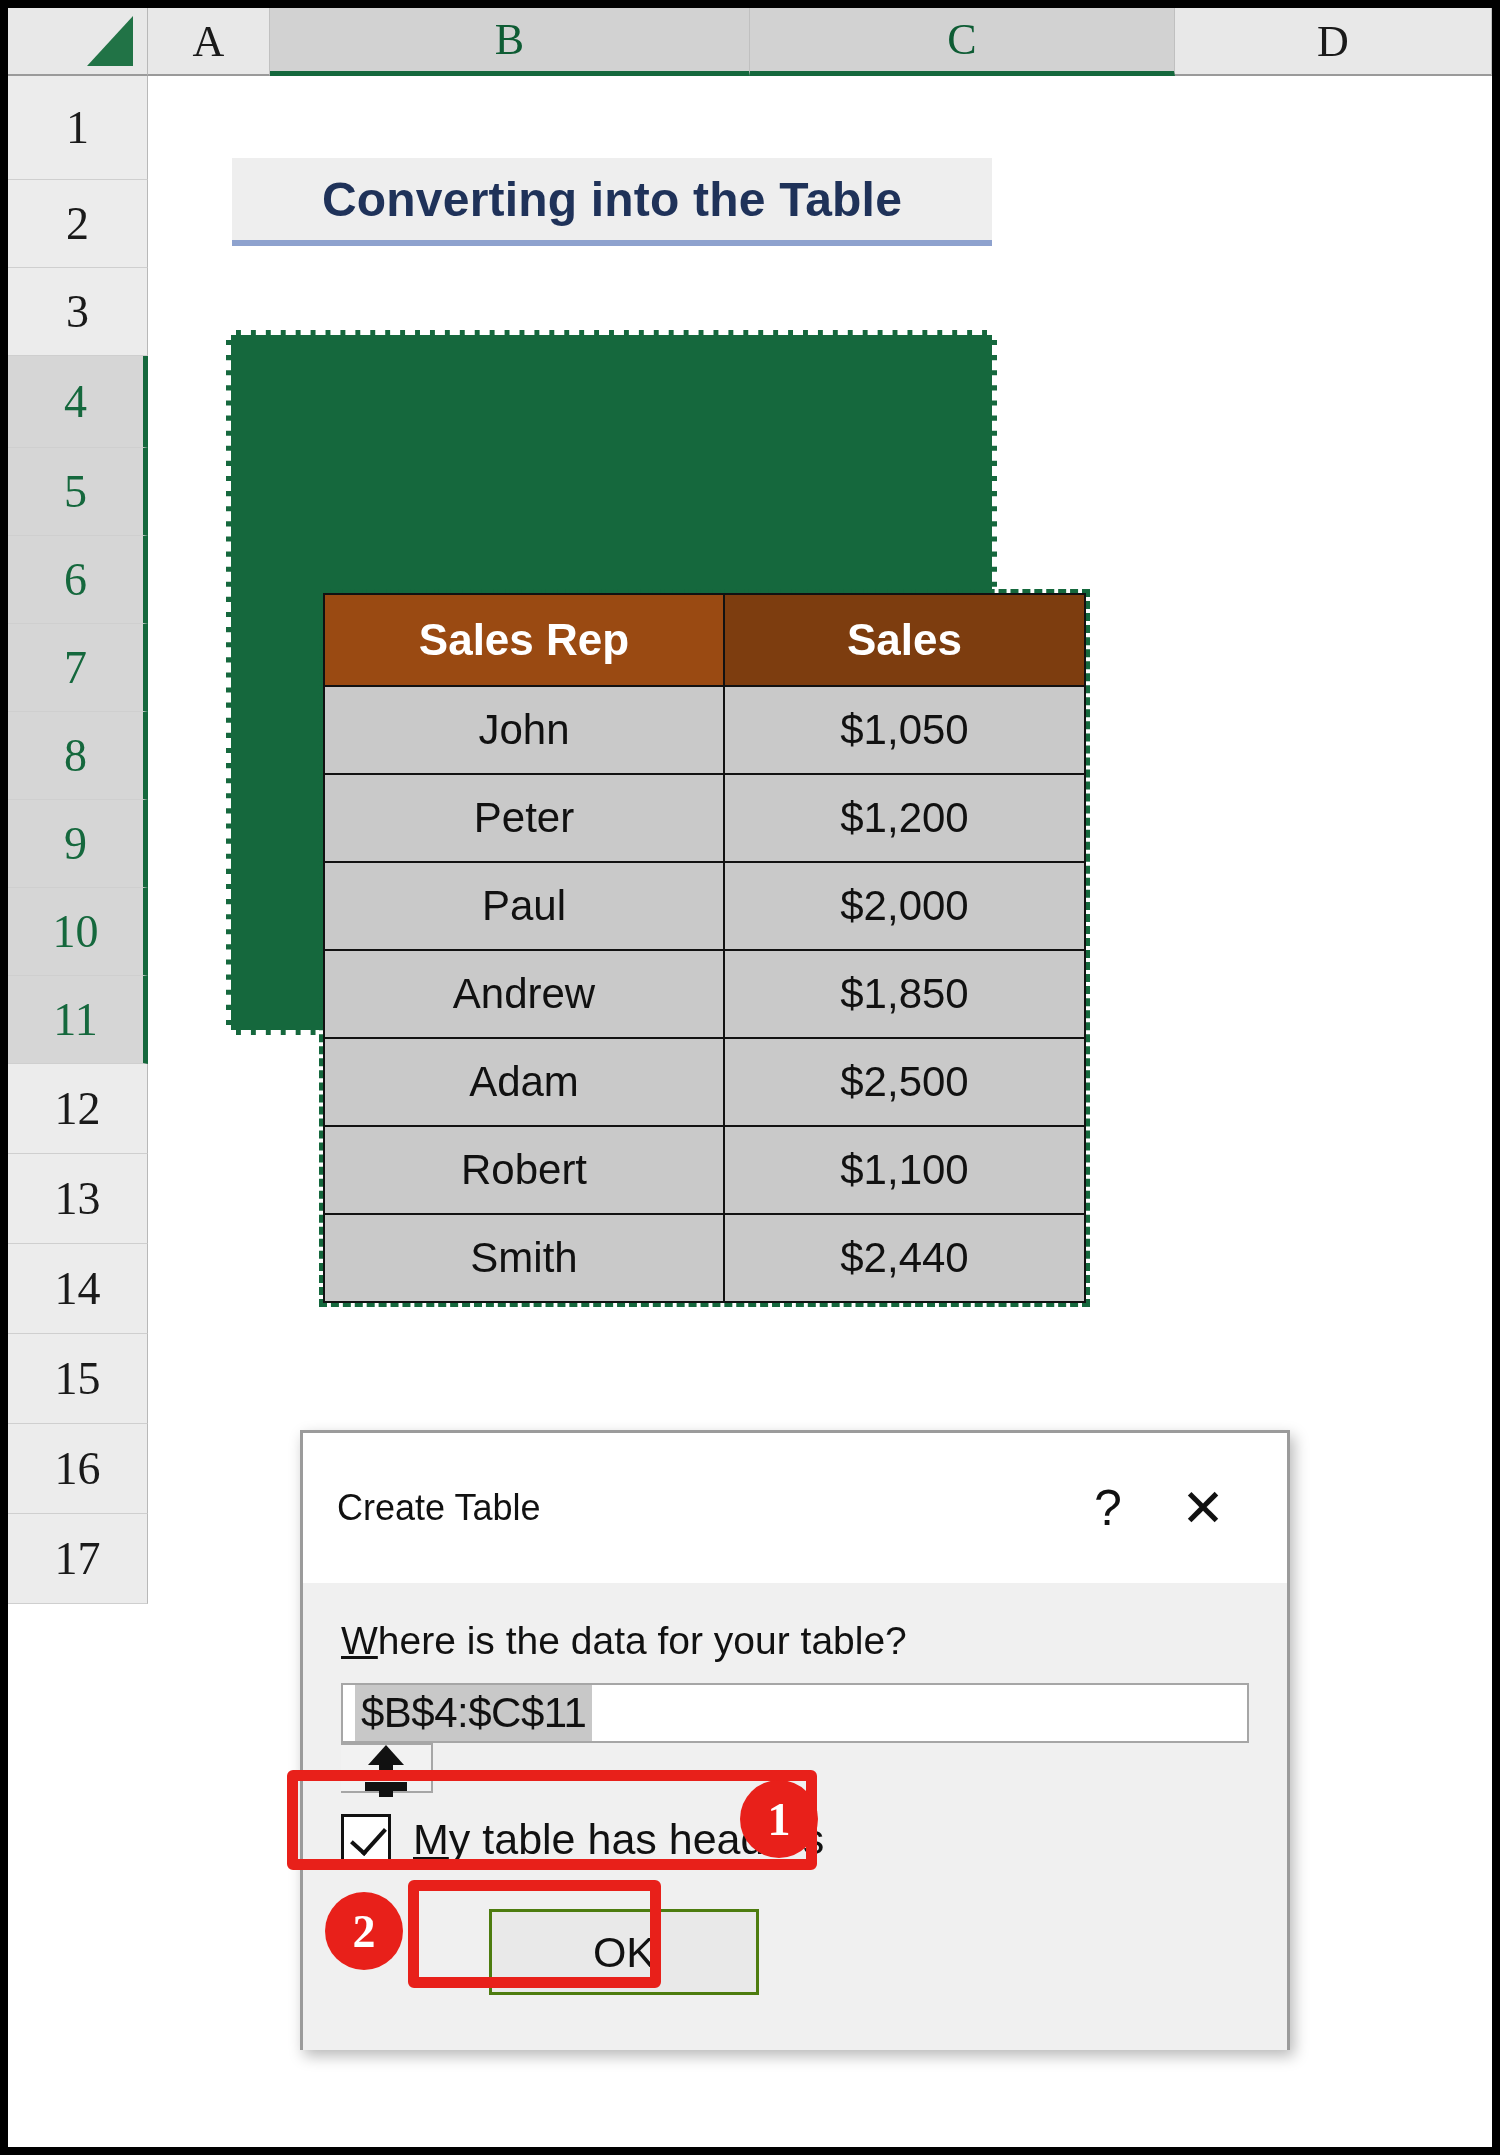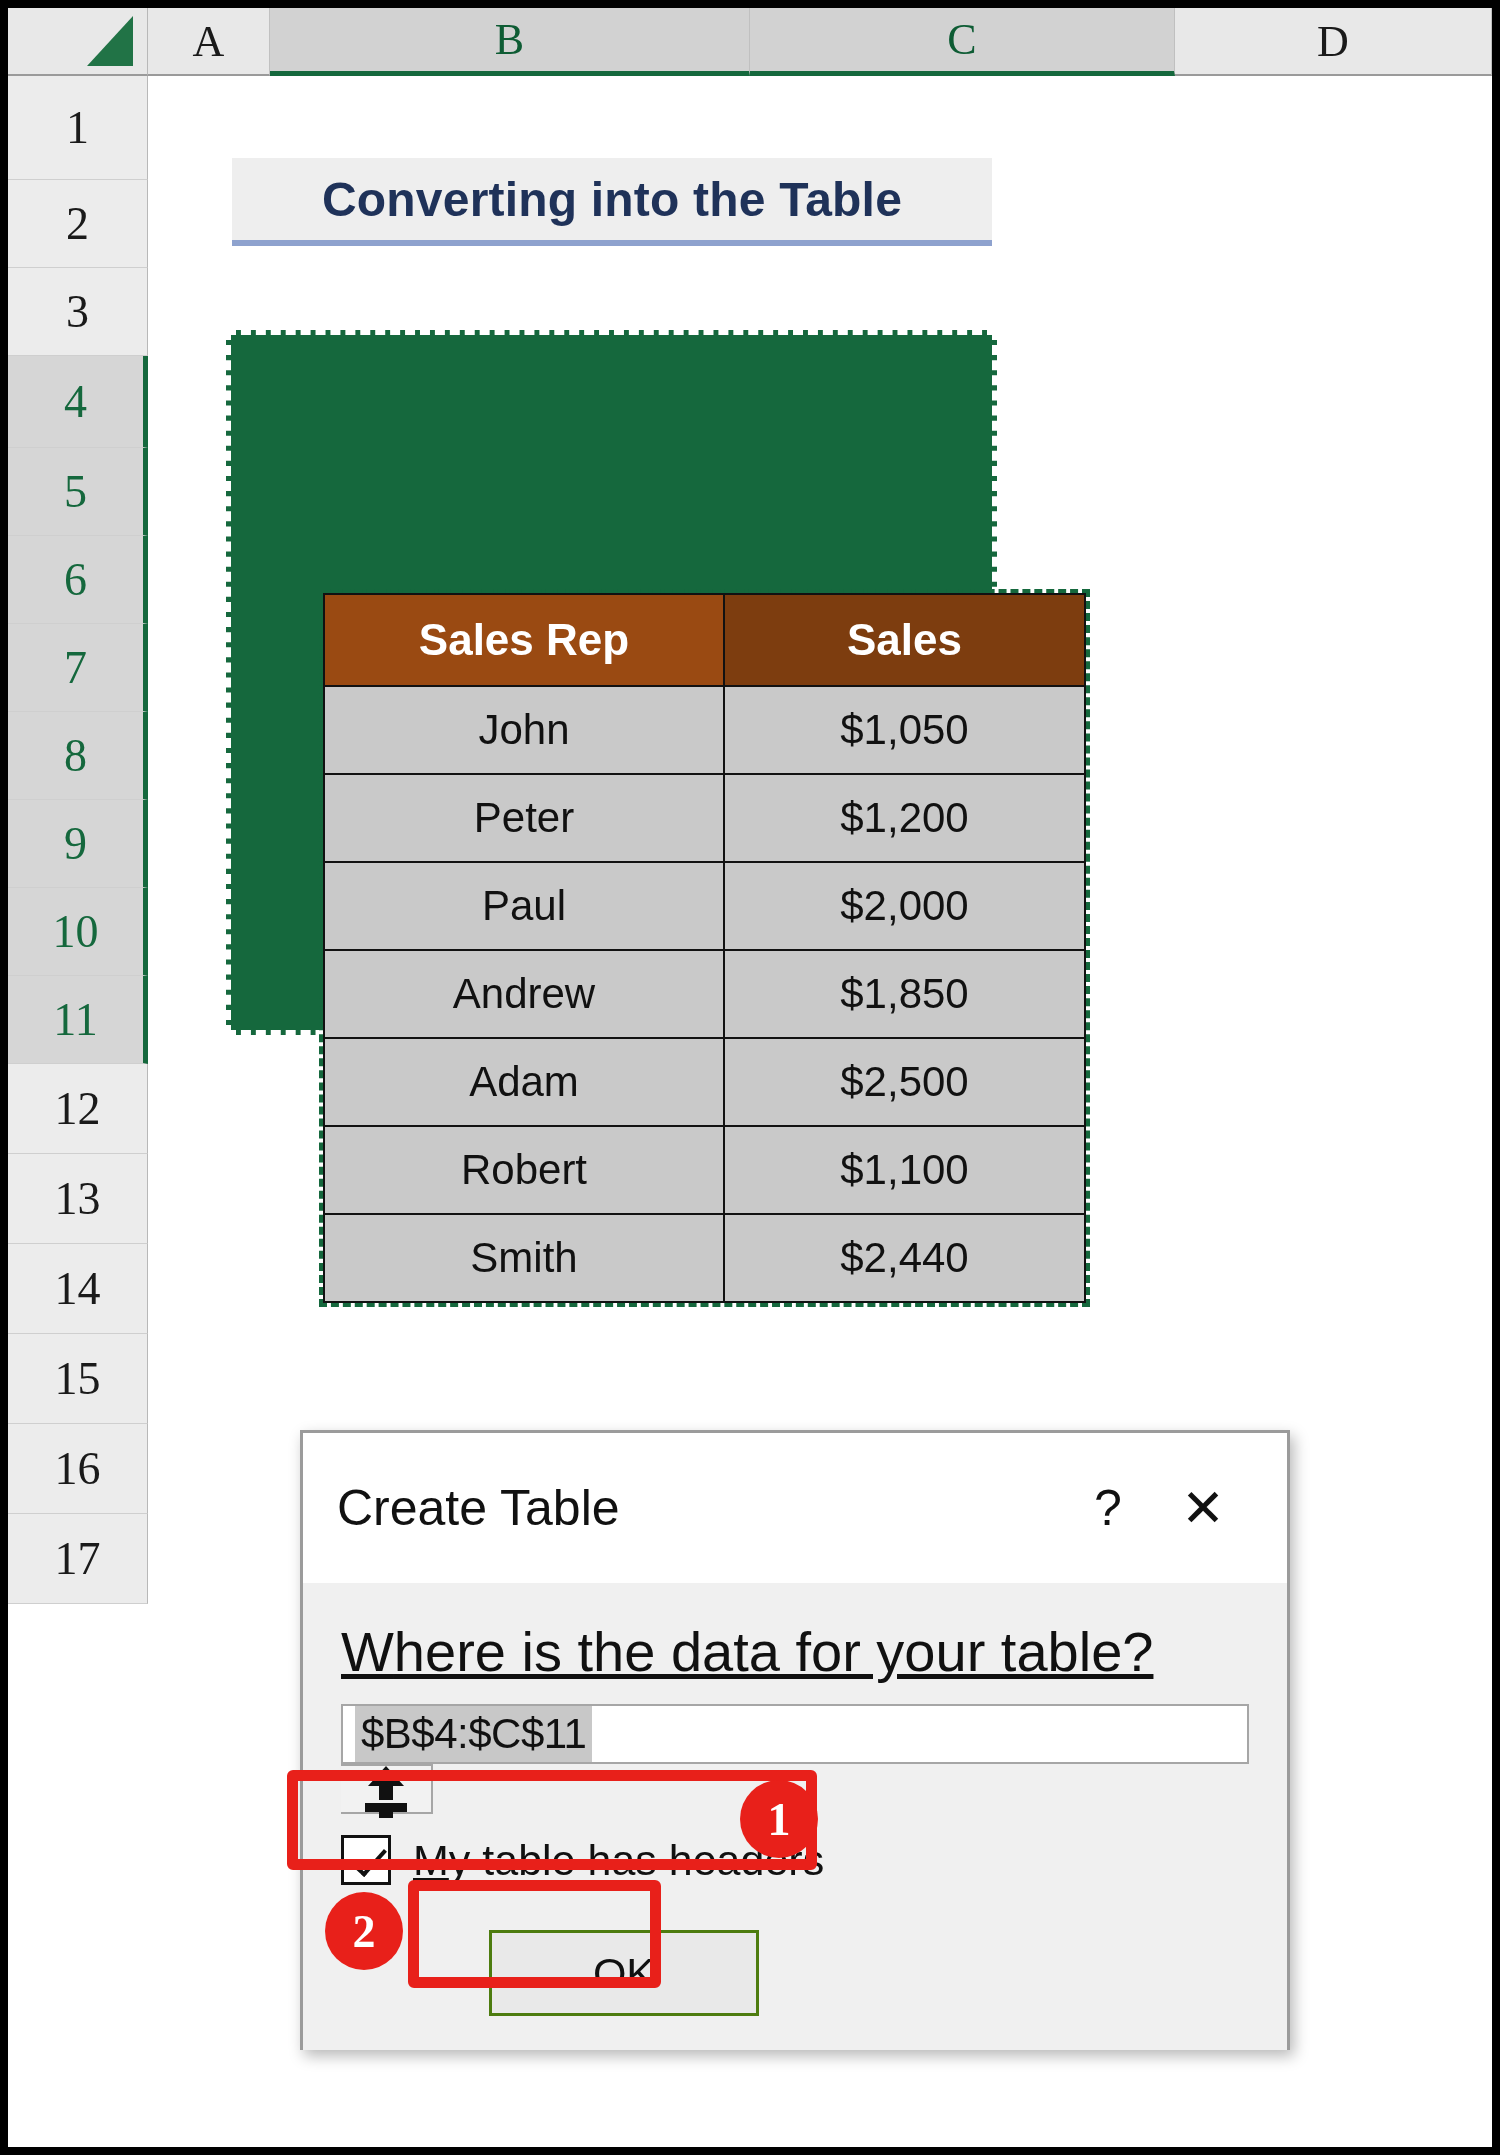--- a/index.html
+++ b/index.html
@@ -195,21 +195,21 @@
   }
   .dlg-titlebar {
     position: relative;
     height: 150px;
     background: #ffffff;
     display: flex;
     align-items: center;
     padding: 0 34px;
   }
   .dlg-title {
-    font-size: 50px;
+    font-size: 36px;
     color: #111111;
     font-weight: normal;
     flex: 1;
   }
   .dlg-help {
     font-size: 50px;
     color: #111111;
     width: 90px;
     text-align: center;
     cursor: pointer;
@@ -223,25 +223,24 @@
     font-family: "DejaVu Sans", sans-serif;
     font-weight: 300;
   }
   .dlg-body {
     position: relative;
     height: 467px;
     background: #f0f0f0;
     padding: 36px 38px 0 38px;
   }
   .dlg-question {
-    font-size: 56px;
+    font-size: 39px;
     color: #111111;
     margin-bottom: 20px;
     white-space: nowrap;
-    text-decoration: underline;
   }
   .dlg-question u { text-decoration: underline; }
 
   .range-row {
     display: flex;
     align-items: stretch;
     height: 92px;
     margin-bottom: 28px;
     flex-direction: column;
   }

